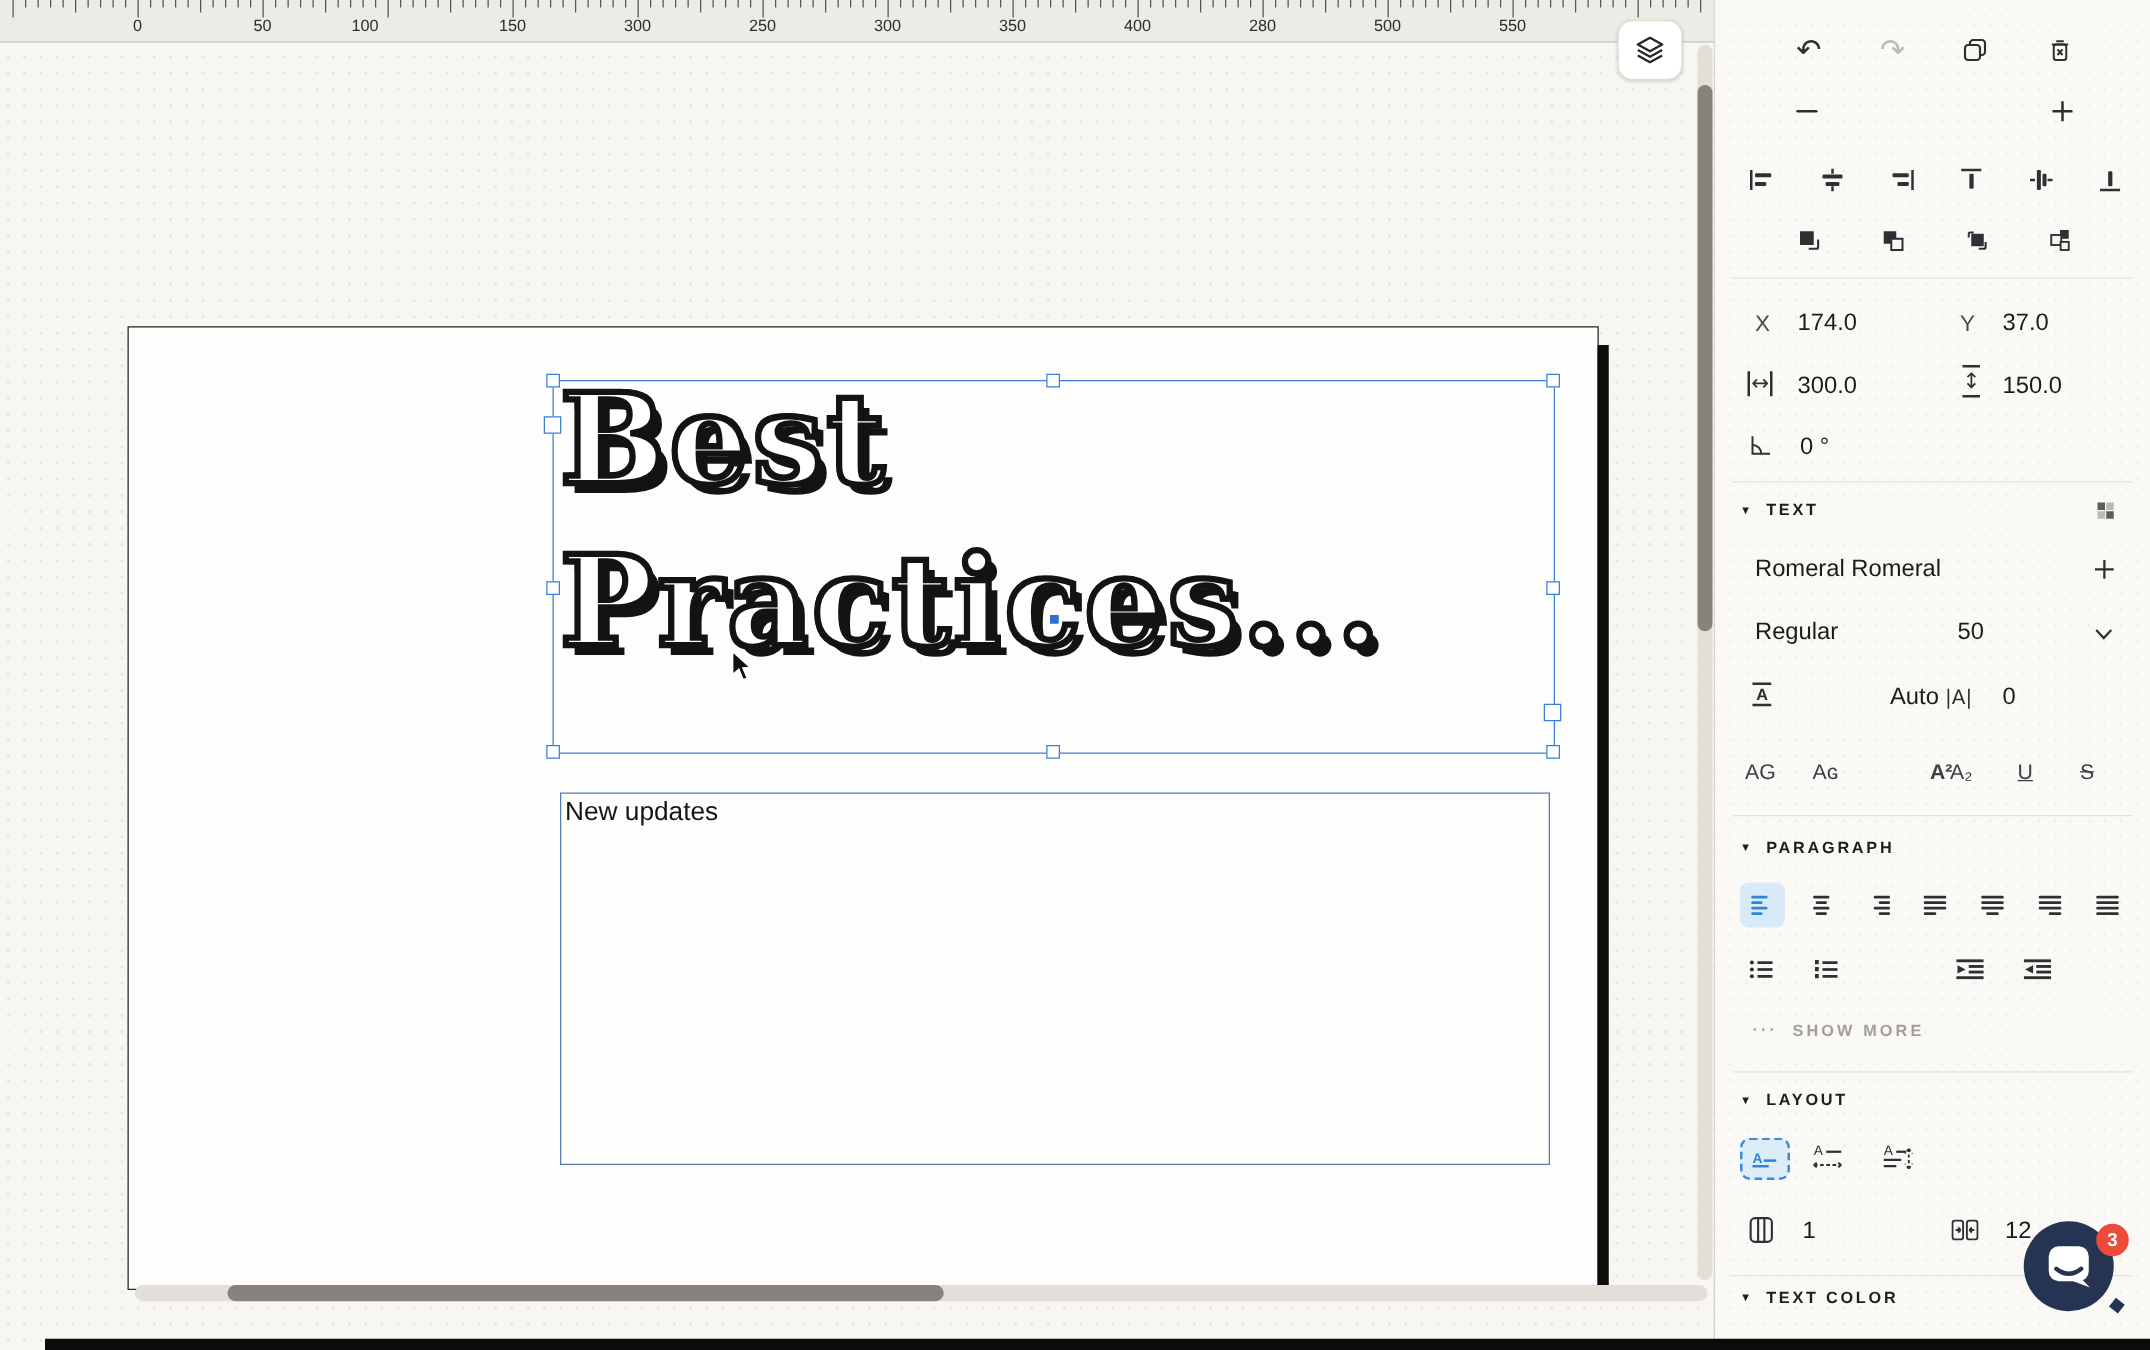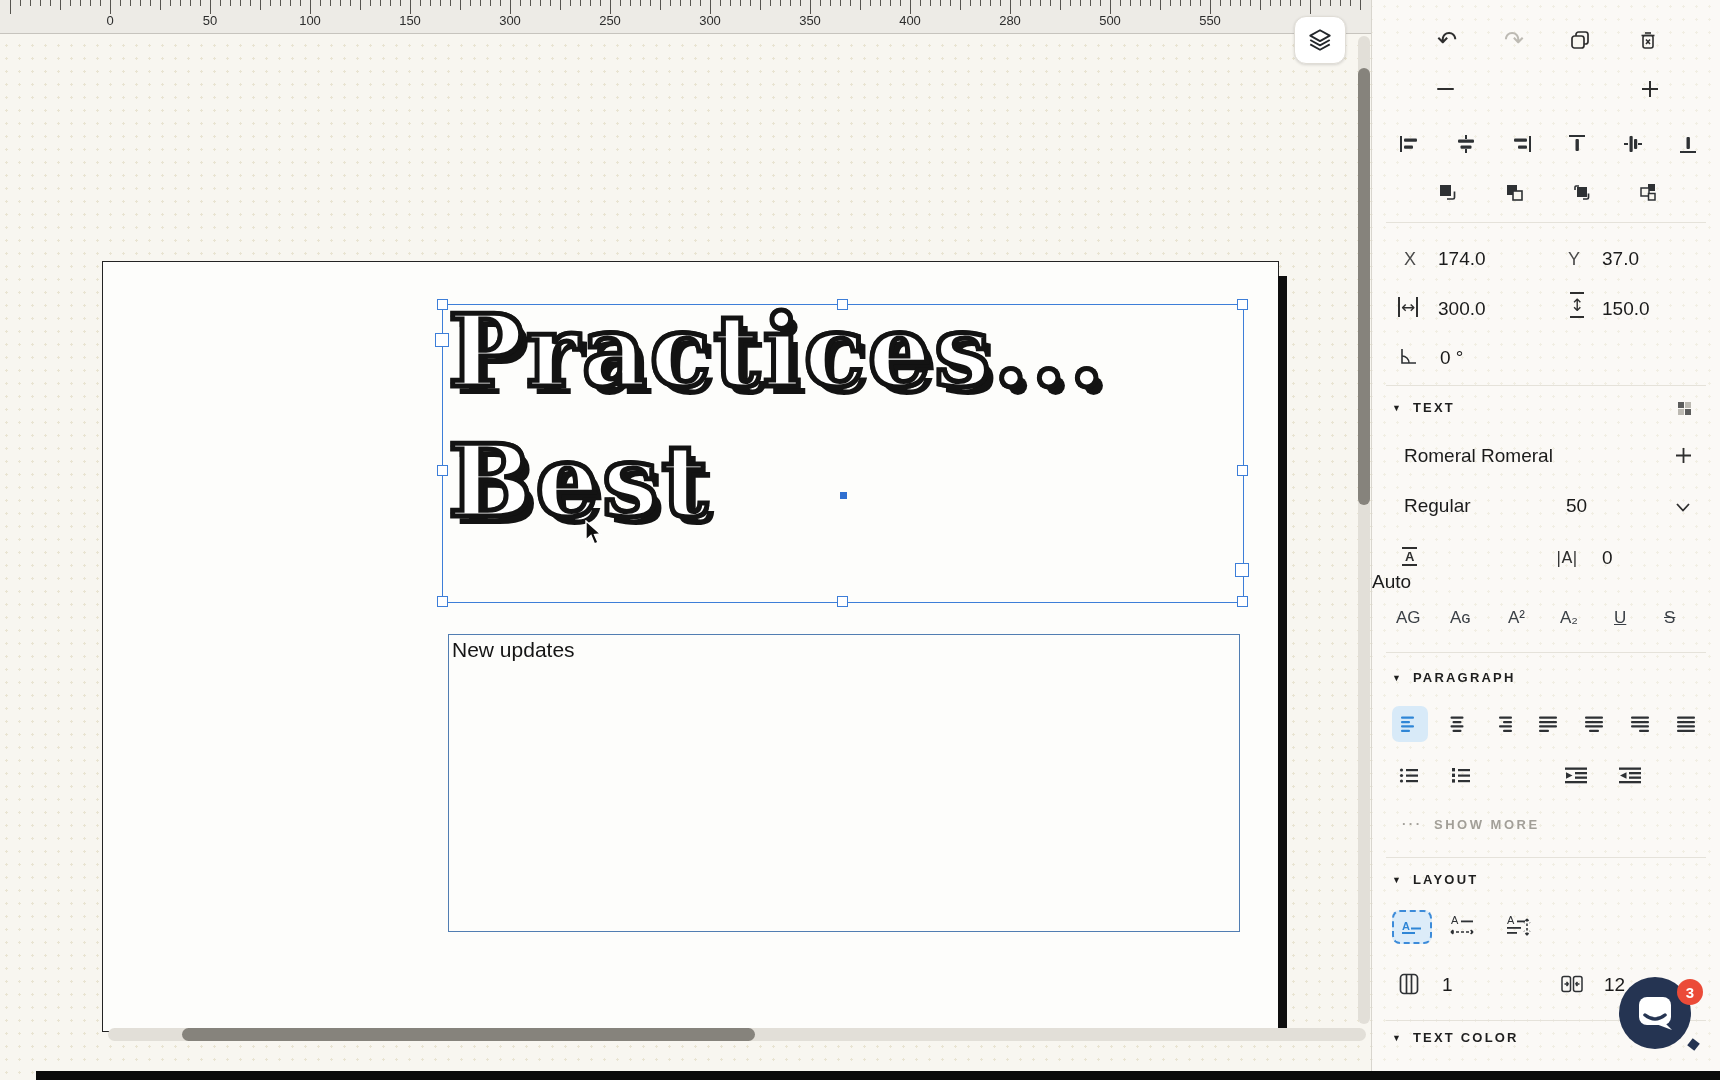--- a/index.html
+++ b/index.html
@@ -76,22 +76,22 @@
 </style>
 </head>
 <body>
 
 <div id="stage">
 
   <div id="artboard" class="abs"></div>
   <div id="artboard-shadow" class="abs"></div>
 
   <div id="heading" class="abs">
+    <div>Best</div>
     <div>Practices...</div>
-    <div>Best</div>
   </div>
 
   <div id="body-frame" class="abs"></div>
   <div id="body-label" class="abs">New updates</div>
 
   <div id="sel-rect" class="abs"></div>
   <div class="handle" style="left:437px;top:299px;"></div>
   <div class="handle" style="left:837px;top:299px;"></div>
   <div class="handle" style="left:1237px;top:299px;"></div>
   <div class="handle big" style="left:435px;top:333px;"></div>
@@ -241,21 +241,21 @@
       <div class="tick" style="height: 6px; left: 1290px;"></div>
       <div class="tick" style="height: 6px; left: 1300px;"></div>
       <div class="tick" style="height: 14px; left: 1310px;"></div>
       <div class="tick" style="height: 6px; left: 1320px;"></div>
       <div class="tick" style="height: 6px; left: 1330px;"></div>
       <div class="tick" style="height: 6px; left: 1340px;"></div>
       <div class="tick" style="height: 6px; left: 1350px;"></div>
       <div class="tick" style="height: 10px; left: 1360px;"></div>
       <span class="rlabel" style="left: 110px;">0</span>
       <span class="rlabel" style="left: 210px;">50</span>
-      <span class="rlabel" style="left: 310px;">100</span>
+      <span class="rlabel" style="left: 292px;">100</span>
       <span class="rlabel" style="left: 410px;">150</span>
       <span class="rlabel" style="left: 510px;">300</span>
       <span class="rlabel" style="left: 610px;">250</span>
       <span class="rlabel" style="left: 710px;">300</span>
       <span class="rlabel" style="left: 810px;">350</span>
       <span class="rlabel" style="left: 910px;">400</span>
       <span class="rlabel" style="left: 1010px;">280</span>
       <span class="rlabel" style="left: 1110px;">500</span>
       <span class="rlabel" style="left: 1210px;">550</span>
     </div>
@@ -432,27 +432,27 @@
   <div class="abs pval" style="left:1566px;top:495px;">50</div>
   <div class="abs icon-btn" style="left:1674px;top:501px;width:18px;height:12px;">
     <svg width="14" height="9">
         <polyline points="1,1 7,7.5 13,1" stroke="#2e2e2e" stroke-width="1.8" fill="none"></polyline>
       </svg>
   </div>
 
   <div class="abs" style="left:1402px;top:547px;">
     <span class="lh-icon">A</span>
   </div>
-  <div class="abs pval" style="left:1372px;top:547px;margin-top:24px;">Auto</div>
+  <div class="abs pval" style="left:1512px;top:547px;">Auto</div>
   <div class="abs ls-icon" style="left:1556px;top:548px;">|A|</div>
   <div class="abs pval" style="left:1602px;top:547px;">0</div>
 
   <div class="abs case-item" style="left:1396px;top:608px;">AG</div>
   <div class="abs case-item" style="left:1450px;top:608px;">Aɢ</div>
-  <div class="abs case-item" style="left:1508px;top:608px;">A²</div>
+  <div class="abs case-item" style="left:1544px;top:608px;font-weight:bold;">A²</div>
   <div class="abs case-item" style="left:1560px;top:608px;">A₂</div>
   <div class="abs case-item case-u" style="left:1614px;top:608px;">U</div>
   <div class="abs case-item case-s" style="left:1664px;top:608px;">S</div>
 
   <div class="abs pdiv" style="top:652px;"></div>
 
   <div class="abs sec-head" style="left:1392px;top:670px;">
     <span class="sec-tri">▼</span>
     <span class="sec-title">PARAGRAPH</span>
   </div>

